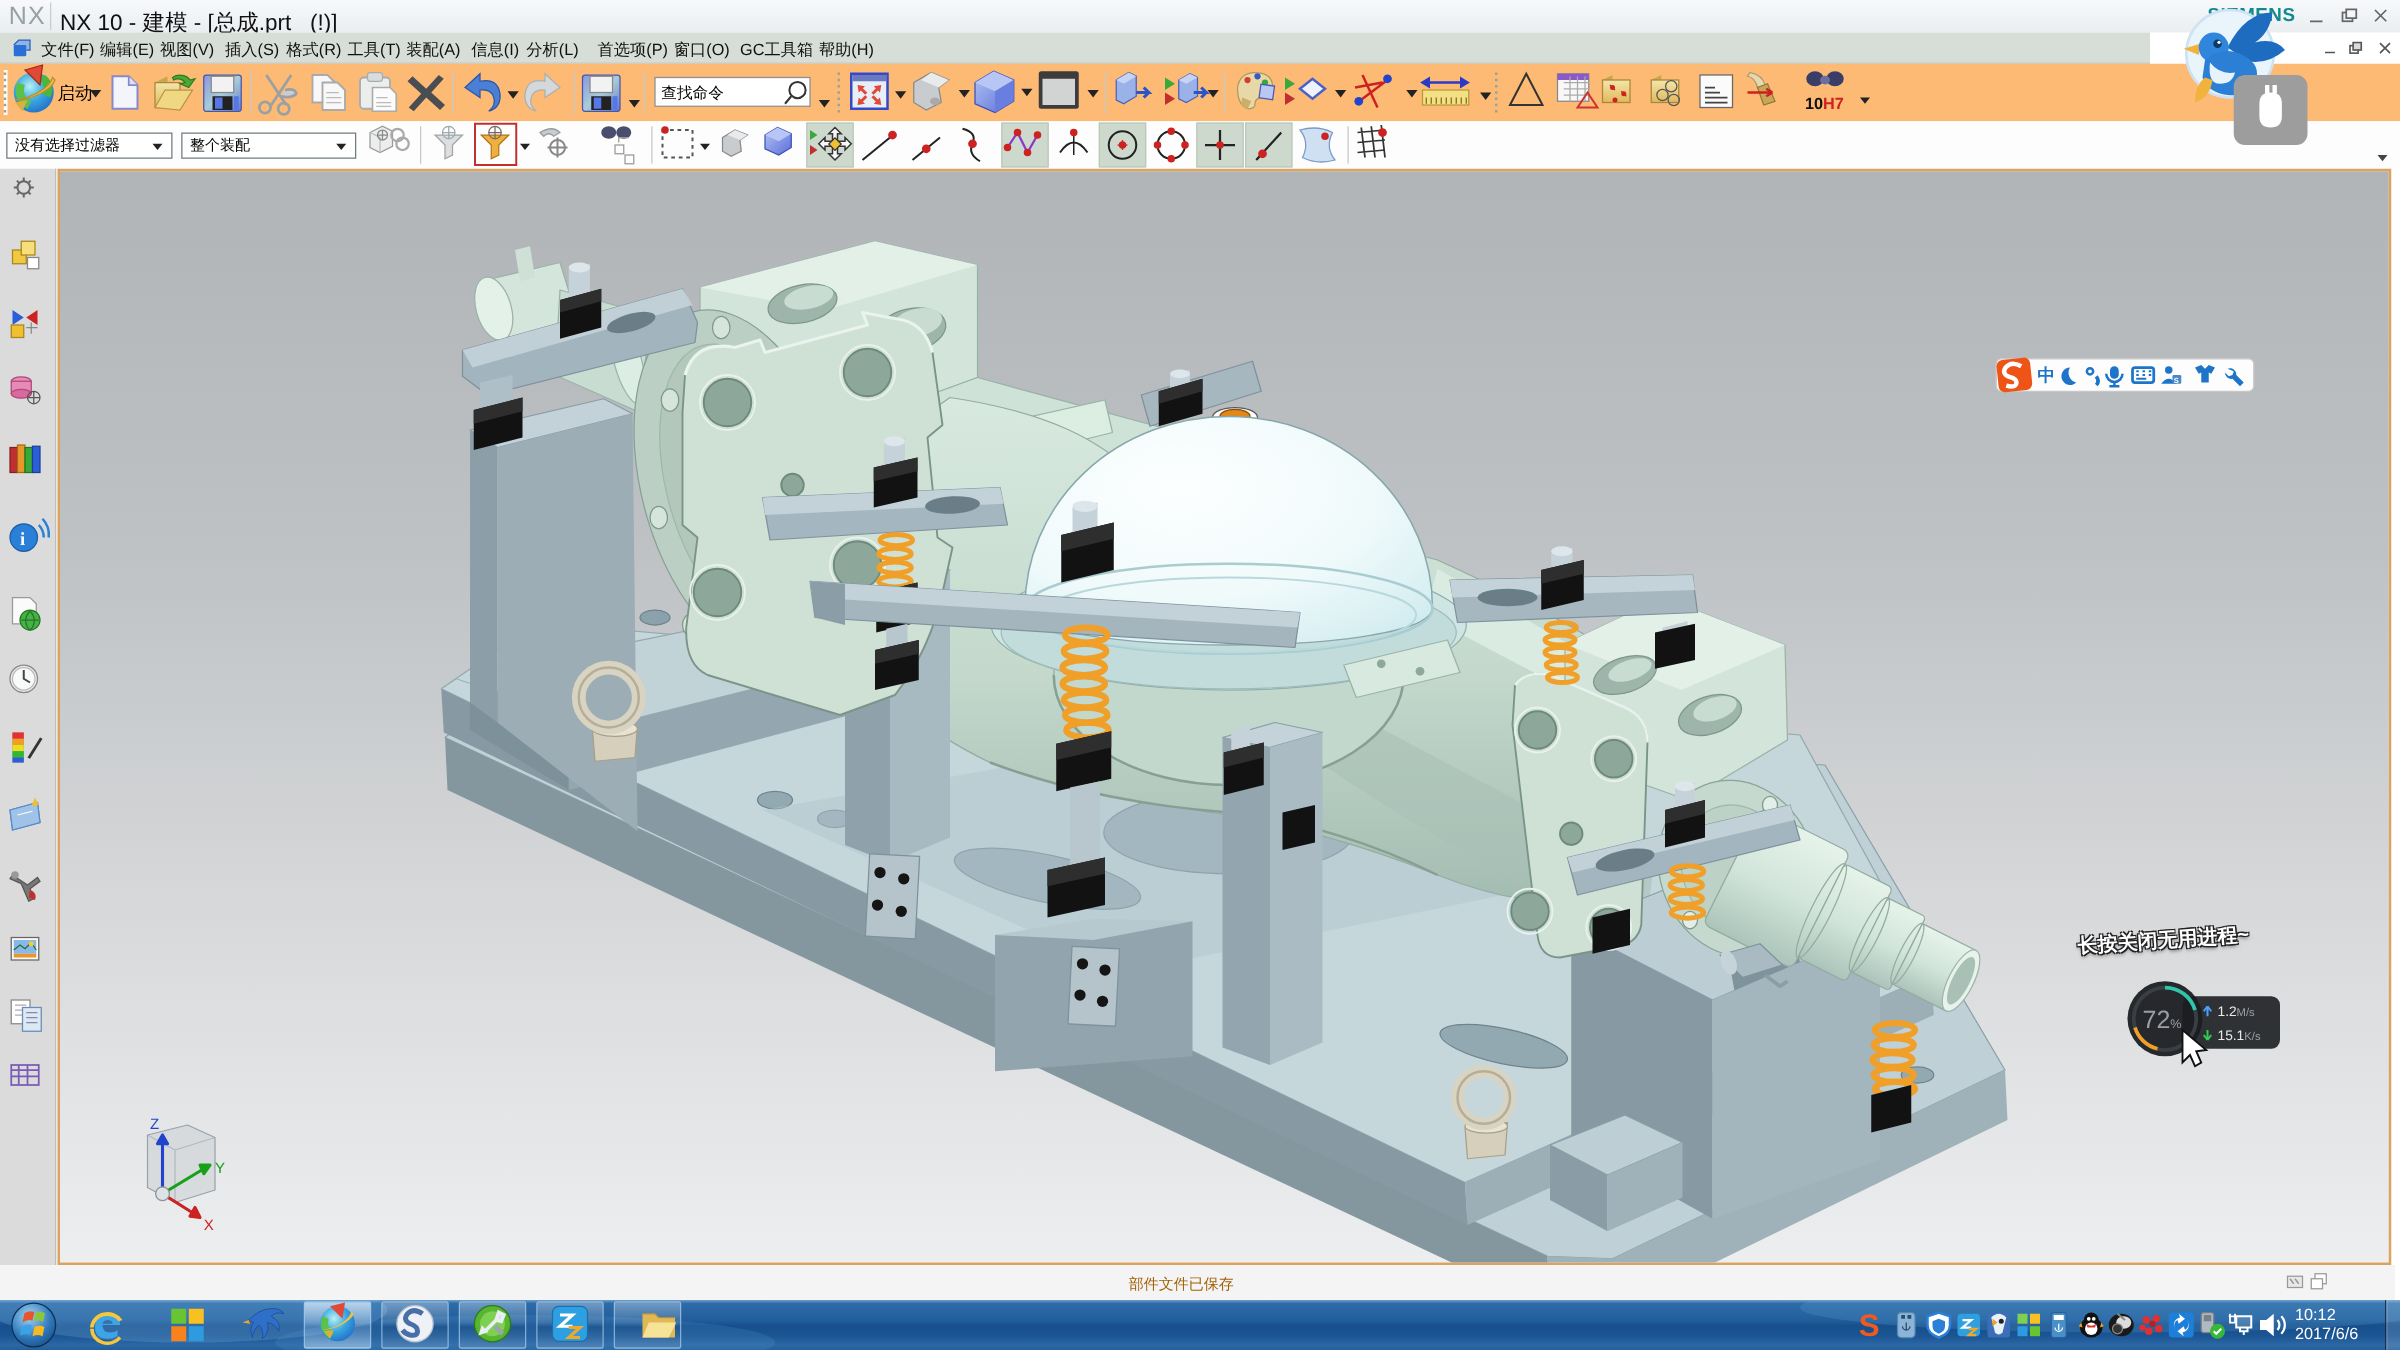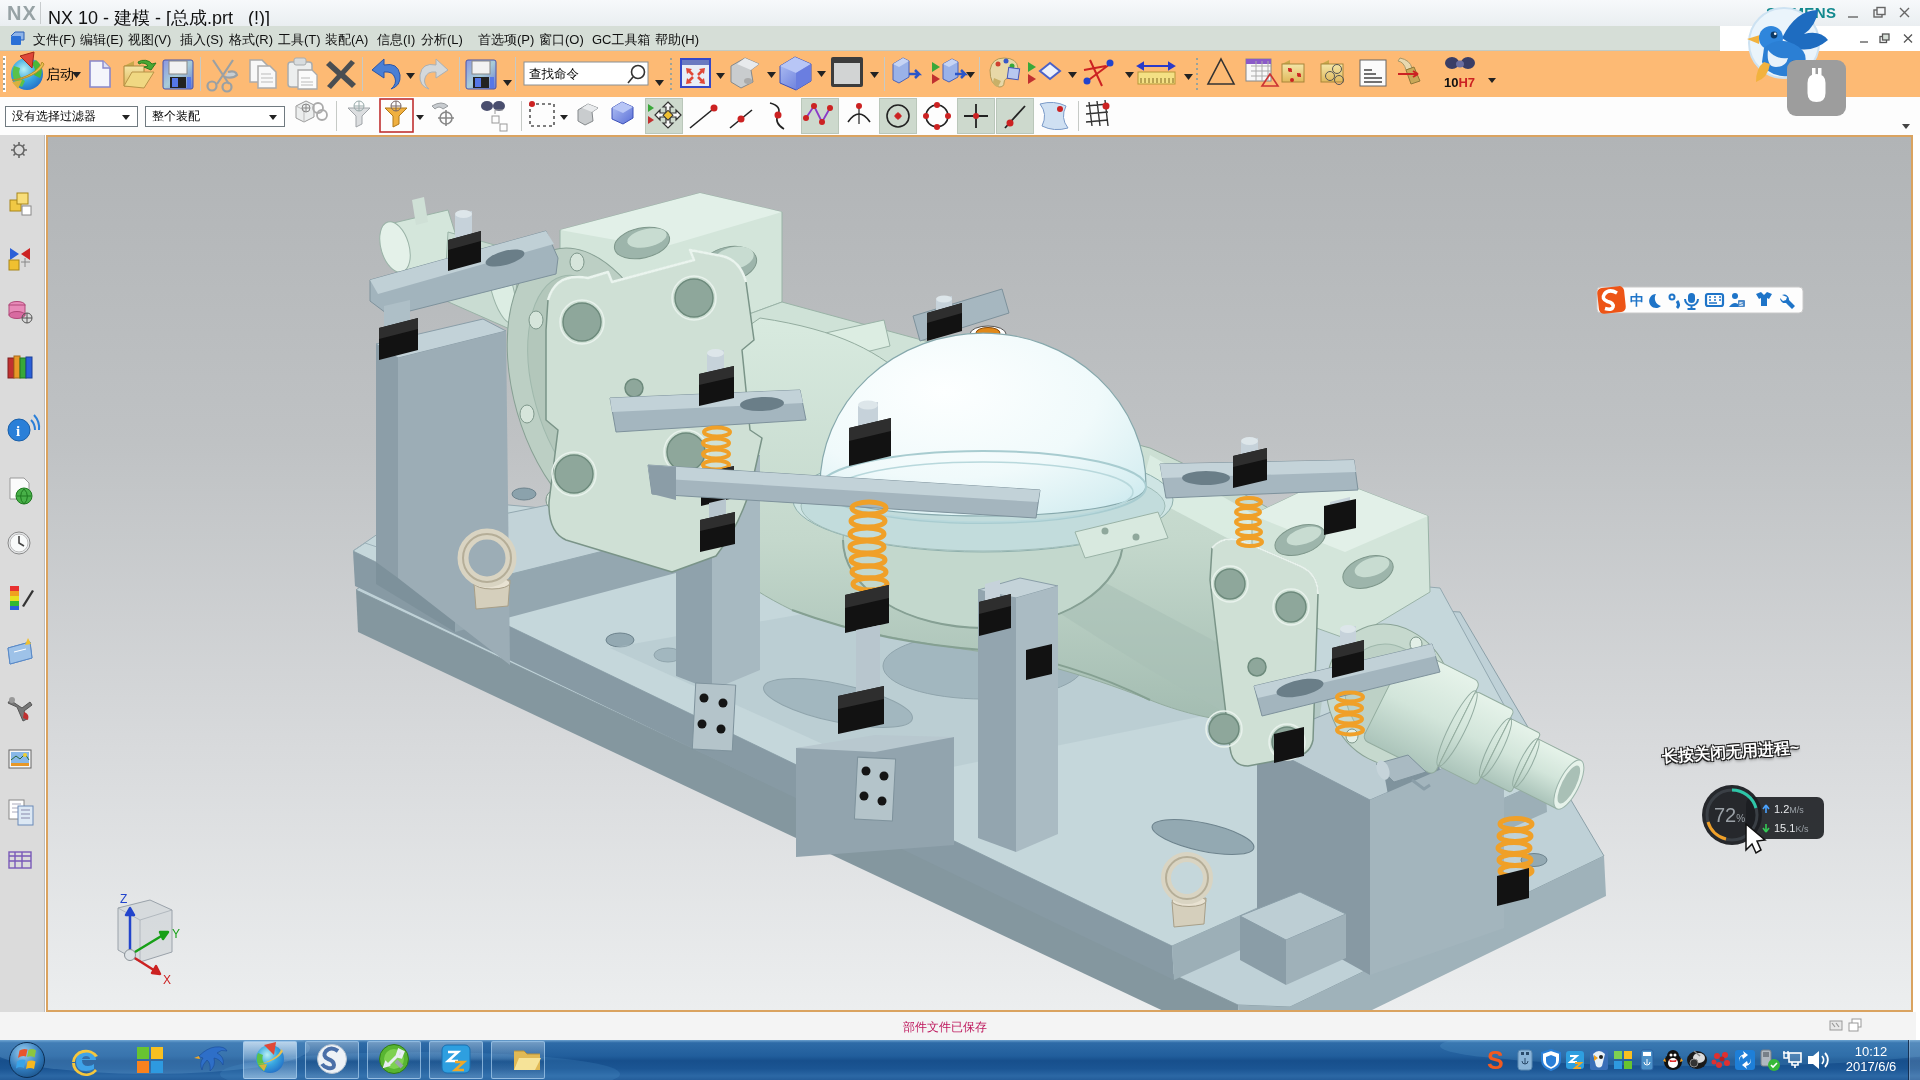--- a/index.html
+++ b/index.html
@@ -1,33 +1,33 @@
 <!DOCTYPE html>
 <html><head><meta charset="utf-8"><style>
 *{margin:0;padding:0;box-sizing:border-box}
 html,body{width:1920px;height:1080px;overflow:hidden;font-family:"Liberation Sans",sans-serif;position:relative;background:#fff}
 .abs{position:absolute}
 #title{left:0;top:0;width:1920px;height:26px;background:linear-gradient(#f7f9fb,#eaeef1)}
-#nxlogo{left:7px;top:2px;font-weight:bold;font-size:20px;color:#97a2a5;letter-spacing:1px}
+#nxlogo{left:7px;top:2px;font-weight:normal;font-size:20px;color:#97a2a5;letter-spacing:1px}
 #titletext{left:48px;top:6px;font-size:18px;color:#111}
 #titlesep{left:40px;top:2px;width:1px;height:22px;background:#c8ccce}
 #siemens{left:1766px;top:4px;font-weight:bold;font-size:15px;color:#12898e;letter-spacing:.4px}
 #menu{left:0;top:26px;width:1720px;height:25px;background:#d6ded7;border-bottom:1px solid #c2cac3;font-size:13px;color:#101010}
 #menu span{position:absolute;top:5px}
 #tb1{left:0;top:51px;width:1920px;height:46px;background:#fdba74}
 #tb2{left:0;top:97px;width:1920px;height:38px;background:#fdfdfd}
 .combo{position:absolute;height:21px;background:#fff;border:1px solid #707a80;font-size:12px;color:#000;line-height:19px;padding-left:6px}
 .combo:after{content:"";position:absolute;right:7px;top:8px;border-left:4px solid transparent;border-right:4px solid transparent;border-top:5px solid #222}
 .tile{position:absolute;width:38px;height:36px;background:#cdd9cd;border:1px solid #bac7ba;top:1px}
 #sidebar{left:0;top:135px;width:45px;height:877px;background:#dbdbdb;border-right:1px solid #bdbdbd}
 #viewport{left:46px;top:135px;width:1867px;height:877px;border:2px solid #daa360;background:linear-gradient(#b1b4b6 0%,#bfc2c4 35%,#d8dadc 70%,#eceeef 100%)}
-#status{left:0;top:1012px;width:1916px;height:28px;background:#f4f4f4;font-size:12px;color:#be185d}
+#status{left:0;top:1012px;width:1916px;height:28px;background:#f4f4f4;font-size:12px;color:#a16207}
 #taskbar{left:0;top:1040px;width:1920px;height:40px;background:linear-gradient(#6ba0ce 0%,#2e6ba7 7%,#215e9c 40%,#174f8c 52%,#1b5593 72%,#2c68a5 90%,#245d9a 100%)}
 .ttile{position:absolute;top:1px;height:38px;border:1px solid rgba(160,200,235,.75);border-radius:2px;background:linear-gradient(rgba(255,255,255,.32),rgba(255,255,255,.1) 45%,rgba(20,60,110,.18) 55%,rgba(255,255,255,.12))}
-#clock{position:absolute;left:1836px;top:4px;width:70px;color:#fff;font-size:13px;text-align:center;line-height:15px}
+#clock{position:absolute;left:1836px;top:4px;width:70px;color:#fff;font-size:13px;text-align:left;line-height:15px}
 </style></head>
 <body>
 <div class="abs" id="title">
   <span class="abs" id="nxlogo">NX</span>
   <div class="abs" id="titlesep"></div>
   <span class="abs" id="titletext">NX 10 - 建模 - [总成.prt&nbsp;&nbsp;&nbsp;(!)]</span>
   <span class="abs" id="siemens">SIEMENS</span>
   <svg class="abs" style="left:1845px;top:6px" width="70" height="14">
       <g stroke="#666" stroke-width="1.4" fill="none">
         <path d="M3,11 h10"></path>

